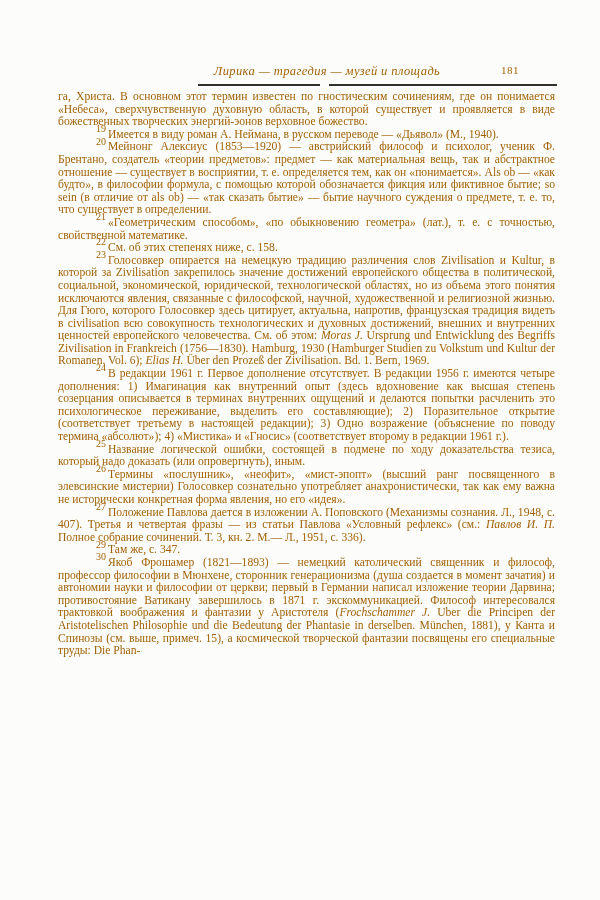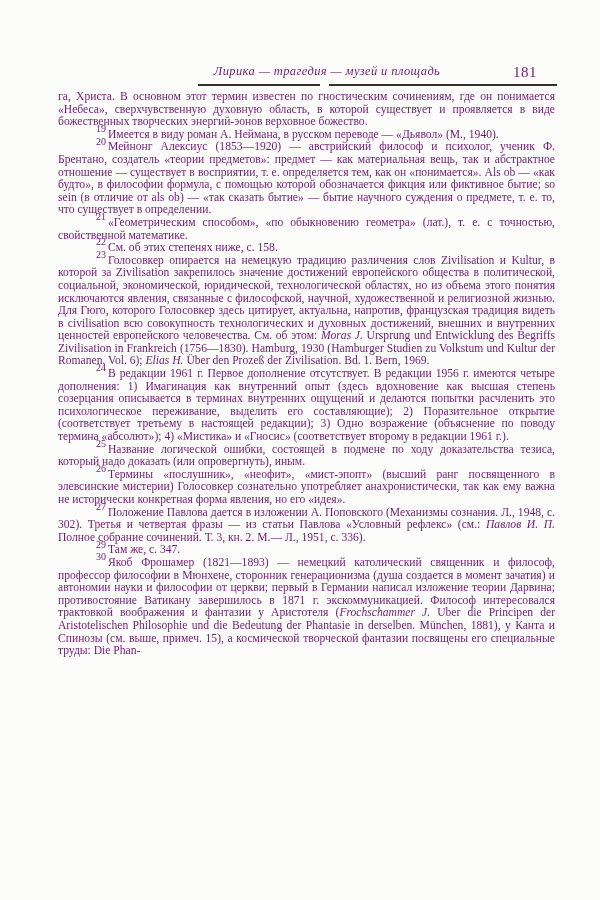--- a/index.html
+++ b/index.html
@@ -1,33 +1,33 @@
 <!DOCTYPE html>
 <html lang="ru"><head>
 <meta charset="utf-8">
 <style>
   html,body{margin:0;padding:0;}
   .page{
     position:relative;
     width:600px;height:900px;
     background:#fcfcfa;
     font-family:"Liberation Serif", serif;
-    color:#701a75;
+    color:#a16207;
     overflow:hidden;
   }
   .header{
     position:absolute;top:64px;left:58px;width:498px;height:20px;
   }
   .running-head{
     display:block;text-align:center;padding-left:40px;
     font-style:italic;font-size:12.5px;letter-spacing:.4px;white-space:nowrap;
   }
   .page-number{
-    position:absolute;right:19px;top:0;
-    font-size:15px;letter-spacing:.5px;
+    position:absolute;right:37px;top:0;
+    font-size:11px;letter-spacing:.5px;
   }
   .rule{position:absolute;top:84px;height:1.6px;background:#34302a;}
   .rule-left{left:198px;width:122px;}
   .rule-right{left:329px;width:228px;}
   .text-body{
     position:absolute;top:91px;left:58px;width:497px;
     font-size:11.6px;line-height:12.6px;
     text-align:justify;
     hyphens:auto;-webkit-hyphens:auto;
   }
@@ -55,18 +55,18 @@
   <div class="text-body">
       <p class="para"><span>га, Христа. В основном этот термин известен по гностическим сочинениям, где он понимается «Небеса», сверхчувственную духовную область, в которой существует и проявляется в виде божественных творческих энергий-эонов верховное божество.</span></p>
       <p class="para indent"><sup>19</sup><span>Имеется в виду роман А. Неймана, в русском переводе — «Дьявол» (М., 1940).</span></p>
       <p class="para indent"><sup>20</sup><span>Мейнонг Алексиус (1853—1920) — австрийский философ и психолог, ученик Ф. Брентано, создатель «теории предметов»: предмет — как материальная вещь, так и абстрактное отношение — существует в восприятии, т. е. определяется тем, как он «понимается». Als ob — «как будто», в философии формула, с помощью которой обозначается фикция или фиктивное бытие; so sein (в отличие от als ob) — «так сказать бытие» — бытие научного суждения о предмете, т. е. то, что существует в определении.</span></p>
       <p class="para indent"><sup>21</sup><span>«Геометрическим способом», «по обыкновению геометра» (лат.), т. е. с точностью, свойственной математике.</span></p>
       <p class="para indent"><sup>22</sup><span>См. об этих степенях ниже, с. 158.</span></p>
       <p class="para indent"><sup>23</sup><span>Голосовкер опирается на немецкую традицию различения слов Zivilisation и Kultur, в которой за Zivilisation закрепилось значение достижений европейского общества в политической, социальной, экономической, юридической, технологической областях, но из объема этого понятия исключаются явления, связанные с философской, научной, художественной и религиозной жизнью. Для Гюго, которого Голосовкер здесь цитирует, актуальна, напротив, французская традиция видеть в civilisation всю совокупность технологических и духовных достижений, внешних и внутренних ценностей европейского человечества. См. об этом: </span><span class="it">Moras J.</span><span> Ursprung und Entwicklung des Begriffs Zivilisation in Frankreich (1756—1830). Hamburg, 1930 (Hamburger Studien zu Volkstum und Kultur der Romanen. Vol. 6); </span><span class="it">Elias H.</span><span> Über den Prozeß der Zivilisation. Bd. 1. Bern, 1969.</span></p>
       <p class="para indent"><sup>24</sup><span>В редакции 1961 г. Первое дополнение отсутствует. В редакции 1956 г. имеются четыре дополнения: 1) Имагинация как внутренний опыт (здесь вдохновение как высшая степень созерцания описывается в терминах внутренних ощущений и делаются попытки расчленить это психологическое переживание, выделить его составляющие); 2) Поразительное открытие (соответствует третьему в настоящей редакции); 3) Одно возражение (объяснение по поводу термина «абсолют»); 4) «Мистика» и «Гносис» (соответствует второму в редакции 1961 г.).</span></p>
       <p class="para indent"><sup>25</sup><span>Название логической ошибки, состоящей в подмене по ходу доказательства тезиса, который надо доказать (или опровергнуть), иным.</span></p>
       <p class="para indent"><sup>26</sup><span>Термины «послушник», «неофит», «мист-эпопт» (высший ранг посвященного в элевсинские мистерии) Голосовкер сознательно употребляет анахронистически, так как ему важна не исторически конкретная форма явления, но его «идея».</span></p>
-      <p class="para indent"><sup>27</sup><span>Положение Павлова дается в изложении А. Поповского (Механизмы сознания. Л., 1948, с. 302). Третья и четвертая фразы — из статьи Павлова «Условный рефлекс» (см.: </span><span class="it">Павлов И. П.</span><span> Полное собрание сочинений. Т. 3, кн. 2. М.— Л., 1951, с. 336).</span></p>
+      <p class="para indent"><sup>27</sup><span>Положение Павлова дается в изложении А. Поповского (Механизмы сознания. Л., 1948, с. 407). Третья и четвертая фразы — из статьи Павлова «Условный рефлекс» (см.: </span><span class="it">Павлов И. П.</span><span> Полное собрание сочинений. Т. 3, кн. 2. М.— Л., 1951, с. 336).</span></p>
       <p class="para indent"><sup>29</sup><span>Там же, с. 347.</span></p>
       <p class="para indent"><sup>30</sup><span>Якоб Фрошамер (1821—1893) — немецкий католический священник и философ, профессор философии в Мюнхене, сторонник генерационизма (душа создается в момент зачатия) и автономии науки и философии от церкви; первый в Германии написал изложение теории Дарвина; противостояние Ватикану завершилось в 1871 г. экскоммуникацией. Философ интересовался трактовкой воображения и фантазии у Аристотеля (</span><span class="it">Frochschammer J.</span><span> Uber die Principen der Aristotelischen Philosophie und die Bedeutung der Phantasie in derselben. München, 1881), у Канта и Спинозы (см. выше, примеч. 15), а космической творческой фантазии посвящены его специальные труды: Die Phan-</span></p>
     </div>
 
 </div>
 
 </body></html>

